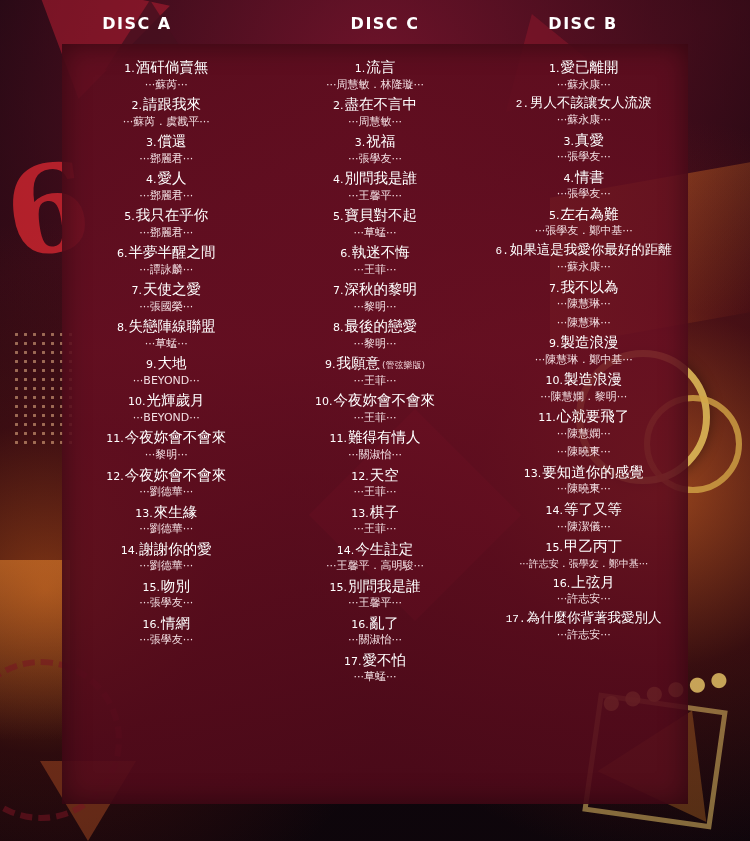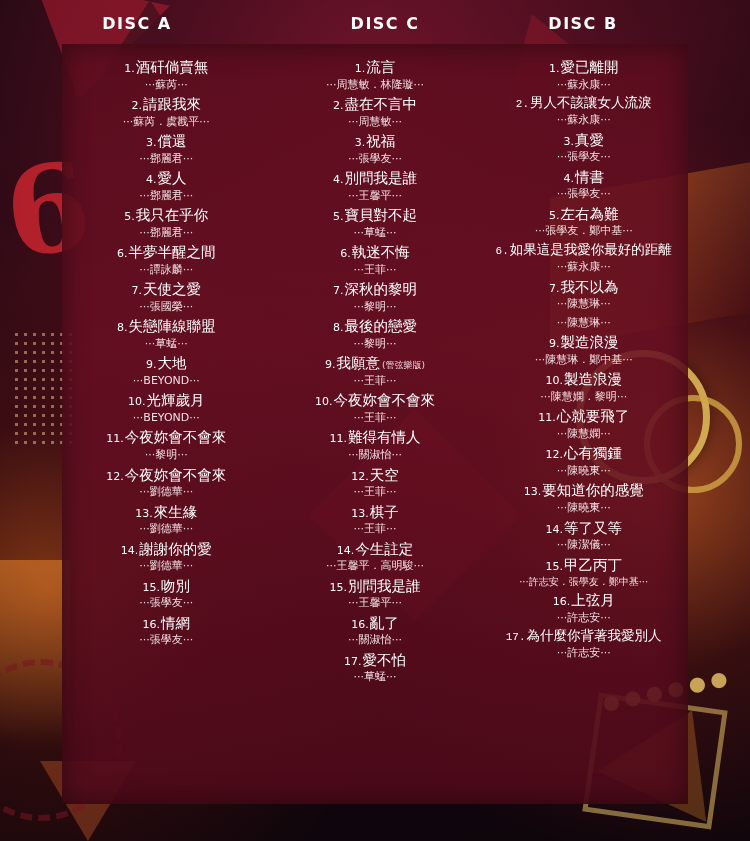--- a/index.html
+++ b/index.html
@@ -419,21 +419,20 @@
         </div>
         <div class="track">
           <div class="track-title"><span class="num">10.</span><span>製造浪漫</span></div>
           <div class="track-artist">陳慧嫻．黎明</div>
         </div>
         <div class="track">
           <div class="track-title"><span class="num">11.</span><span>心就要飛了</span></div>
           <div class="track-artist">陳慧嫻</div>
         </div>
         <div class="track">
-          <div class="track-title"><span class="num">12.</span><span>心有獨鍾</span></div>
           <div class="track-artist">陳曉東</div>
         </div>
         <div class="track">
           <div class="track-title"><span class="num">13.</span><span>要知道你的感覺</span></div>
           <div class="track-artist">陳曉東</div>
         </div>
         <div class="track">
           <div class="track-title"><span class="num">14.</span><span>等了又等</span></div>
           <div class="track-artist">陳潔儀</div>
         </div>

